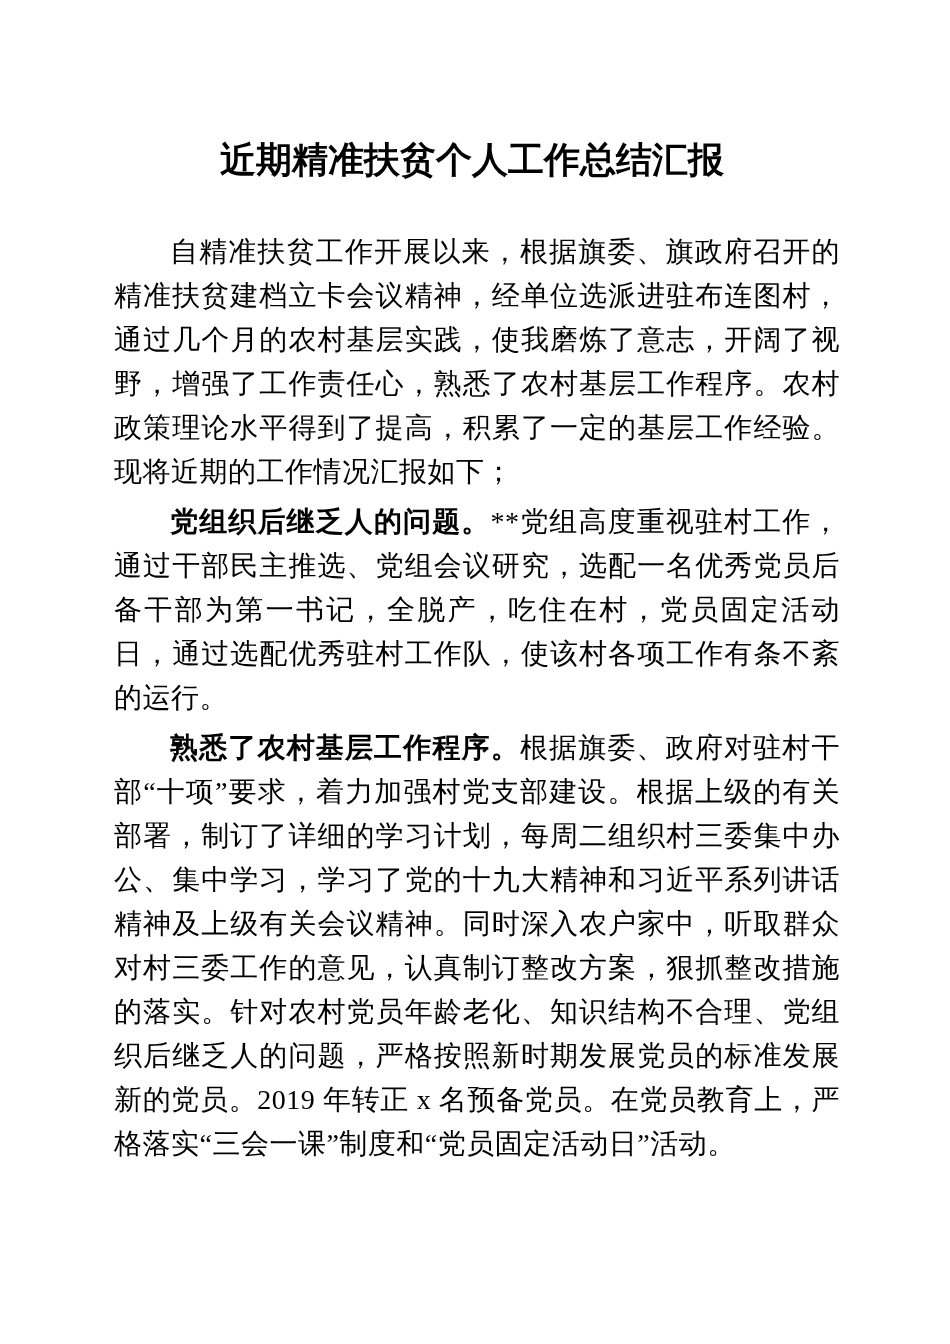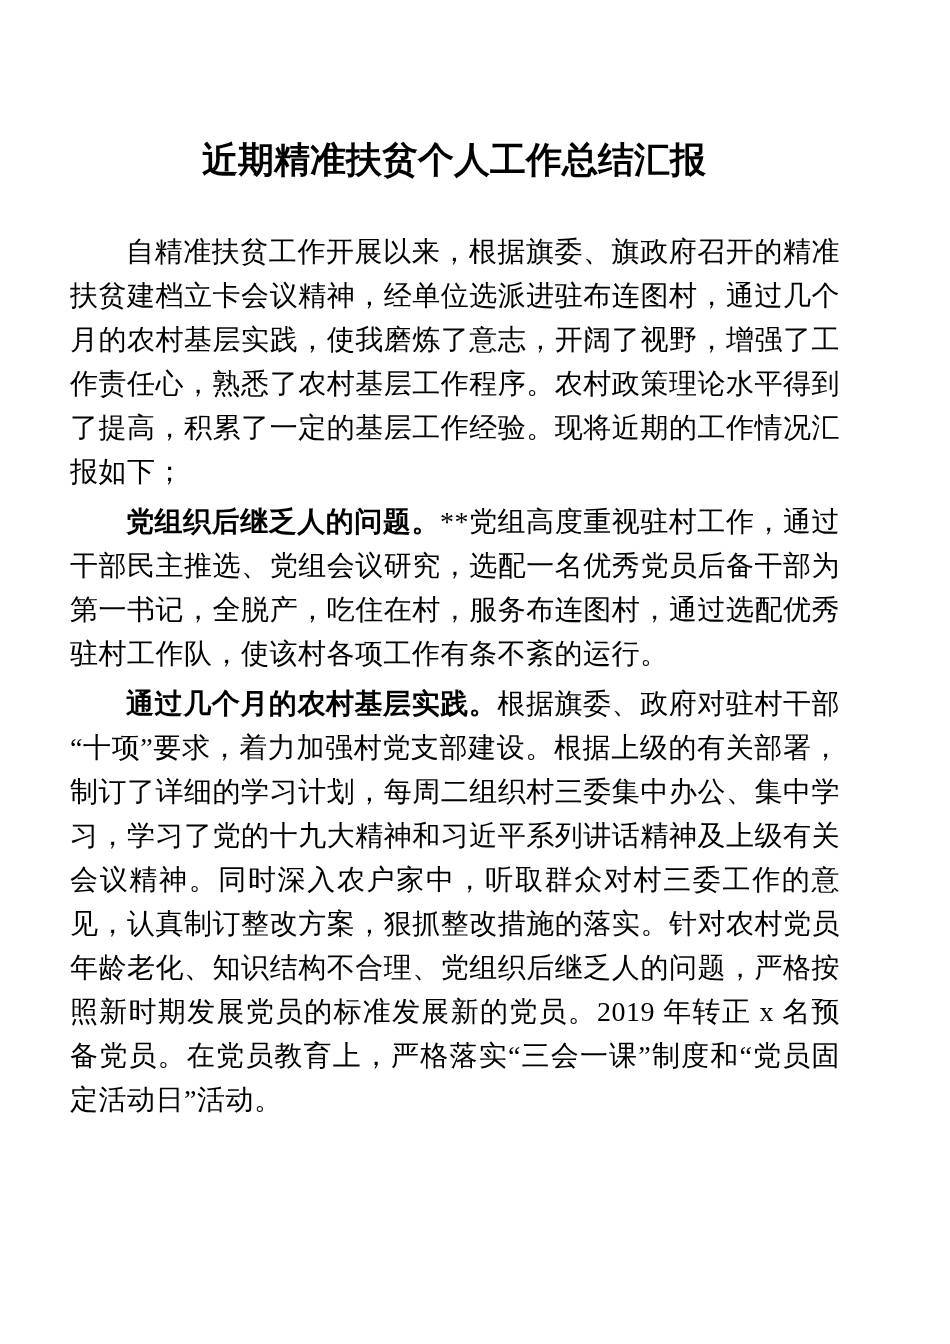--- a/index.html
+++ b/index.html
@@ -12,46 +12,46 @@
     height: 1344px;
     color: #000000;
     font-family: "Liberation Serif", "DejaVu Serif", serif;
     overflow: hidden;
   }
   .page {
     box-sizing: border-box;
     width: 950px;
     height: 1344px;
     background: #ffffff;
-    padding: 138px 110px 0 68px;
+    padding: 138px 110px 0 104px;
   }
   .doc-title {
     margin: 0 0 48px 0;
     font-size: 36px;
     line-height: 44px;
     font-weight: bold;
     text-align: center;
     white-space: nowrap;
   }
   .para {
-    margin: 0 0 6px 2px;
+    margin: 0 0 6px 10px;
     font-size: 28px;
     line-height: 44px;
     text-align: justify;
     text-indent: 2em;
     letter-spacing: 0.5px;
   }
   .para-lead {
     font-weight: bold;
   }
 </style>
 </head>
 <body>
 
 <div class="page">
   <h1 class="doc-title">近期精准扶贫个人工作总结汇报</h1>
 
   <p class="para"><span class="para-lead"></span><span>自精准扶贫工作开展以来，根据旗委、旗政府召开的精准扶贫建档立卡会议精神，经单位选派进驻布连图村，通过几个月的农村基层实践，使我磨炼了意志，开阔了视野，增强了工作责任心，熟悉了农村基层工作程序。农村政策理论水平得到了提高，积累了一定的基层工作经验。现将近期的工作情况汇报如下；</span></p>
 
-  <p class="para"><span class="para-lead">党组织后继乏人的问题。</span><span>**党组高度重视驻村工作，通过干部民主推选、党组会议研究，选配一名优秀党员后备干部为第一书记，全脱产，吃住在村，服务布连图村，通过选配优秀驻村工作队，使该村各项工作有条不紊的运行。</span></p>
+  <p class="para"><span class="para-lead">党组织后继乏人的问题。</span><span>**党组高度重视驻村工作，通过干部民主推选、党组会议研究，选配一名优秀党员后备干部为第一书记，全脱产，吃住在村，党员固定活动日，通过选配优秀驻村工作队，使该村各项工作有条不紊的运行。</span></p>
 
-  <p class="para"><span class="para-lead">通过几个月的农村基层实践。</span><span>根据旗委、政府对驻村干部“十项”要求，着力加强村党支部建设。根据上级的有关部署，制订了详细的学习计划，每周二组织村三委集中办公、集中学习，学习了党的十九大精神和习近平系列讲话精神及上级有关会议精神。同时深入农户家中，听取群众对村三委工作的意见，认真制订整改方案，狠抓整改措施的落实。针对农村党员年龄老化、知识结构不合理、党组织后继乏人的问题，严格按照新时期发展党员的标准发展新的党员。2019 年转正 x 名预备党员。在党员教育上，严格落实“三会一课”制度和“党员固定活动日”活动。</span></p>
+  <p class="para"><span class="para-lead">熟悉了农村基层工作程序。</span><span>根据旗委、政府对驻村干部“十项”要求，着力加强村党支部建设。根据上级的有关部署，制订了详细的学习计划，每周二组织村三委集中办公、集中学习，学习了党的十九大精神和习近平系列讲话精神及上级有关会议精神。同时深入农户家中，听取群众对村三委工作的意见，认真制订整改方案，狠抓整改措施的落实。针对农村党员年龄老化、知识结构不合理、党组织后继乏人的问题，严格按照新时期发展党员的标准发展新的党员。2019 年转正 x 名预备党员。在党员教育上，严格落实“三会一课”制度和“党员固定活动日”活动。</span></p>
 </div>
 
 </body></html>

